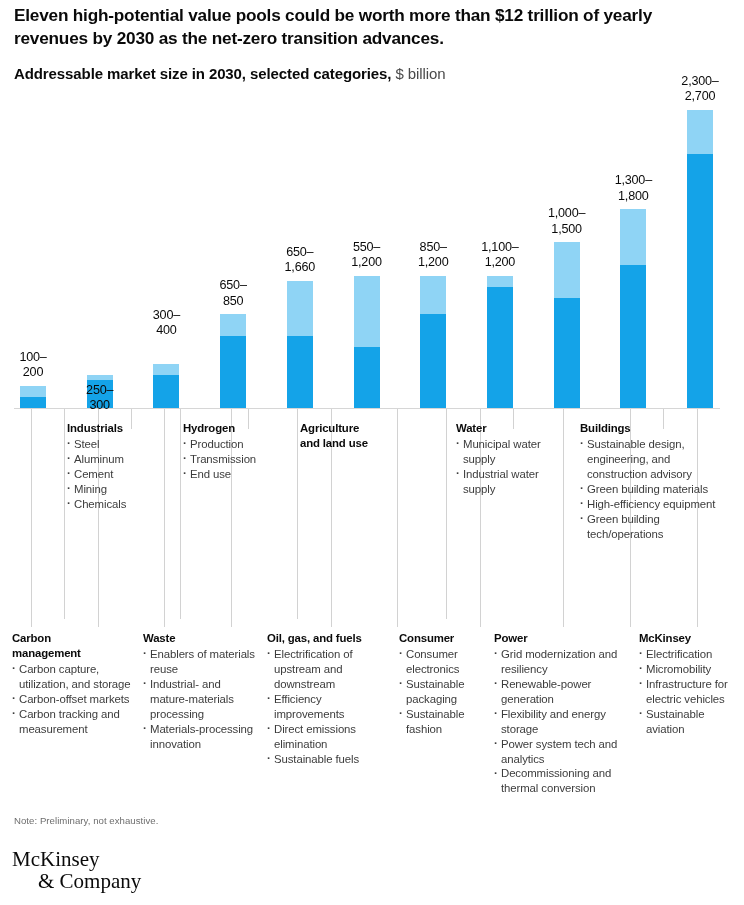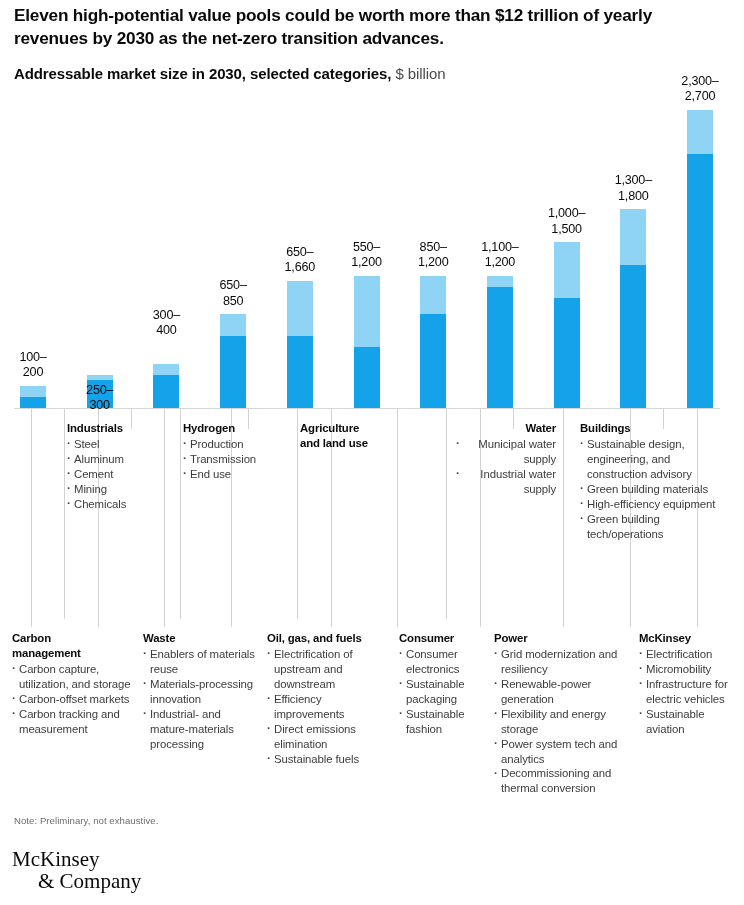--- a/index.html
+++ b/index.html
@@ -258,21 +258,21 @@
         <li>Transmission</li>
         <li>End use</li>
       </ul>
     </div>
     <div class="cat" style="left: 300px; top: 421px; width: 128px;">
       <div class="cat-title">
         <div>Agriculture</div>
         <div>and land use</div>
       </div>
     </div>
-    <div class="cat" style="left: 456px; top: 421px; width: 100px; text-align: right;">
+    <div class="cat" style="left: 456px; top: 421px; width: 100px;">
       <div class="cat-title">Water</div>
       <ul>
         <li>Municipal water supply</li>
         <li>Industrial water supply</li>
       </ul>
     </div>
     <div class="cat" style="left: 580px; top: 421px; width: 136px;">
       <div class="cat-title">Buildings</div>
       <ul>
         <li>Sustainable design, engineering, and construction advisory</li>
@@ -291,22 +291,22 @@
       <ul>
         <li>Carbon capture, utilization, and storage</li>
         <li>Carbon-offset markets</li>
         <li>Carbon tracking and measurement</li>
       </ul>
     </div>
     <div class="cat" style="left: 143px; top: 631px; width: 116px;">
       <div class="cat-title">Waste</div>
       <ul>
         <li>Enablers of materials reuse</li>
+        <li>Industrial- and mature-materials processing</li>
         <li>Materials-processing innovation</li>
-        <li>Industrial- and mature-materials processing</li>
       </ul>
     </div>
     <div class="cat" style="left: 267px; top: 631px; width: 122px;">
       <div class="cat-title">Oil, gas, and fuels</div>
       <ul>
         <li>Electrification of upstream and downstream</li>
         <li>Efficiency improvements</li>
         <li>Direct emissions elimination</li>
         <li>Sustainable fuels</li>
       </ul>

